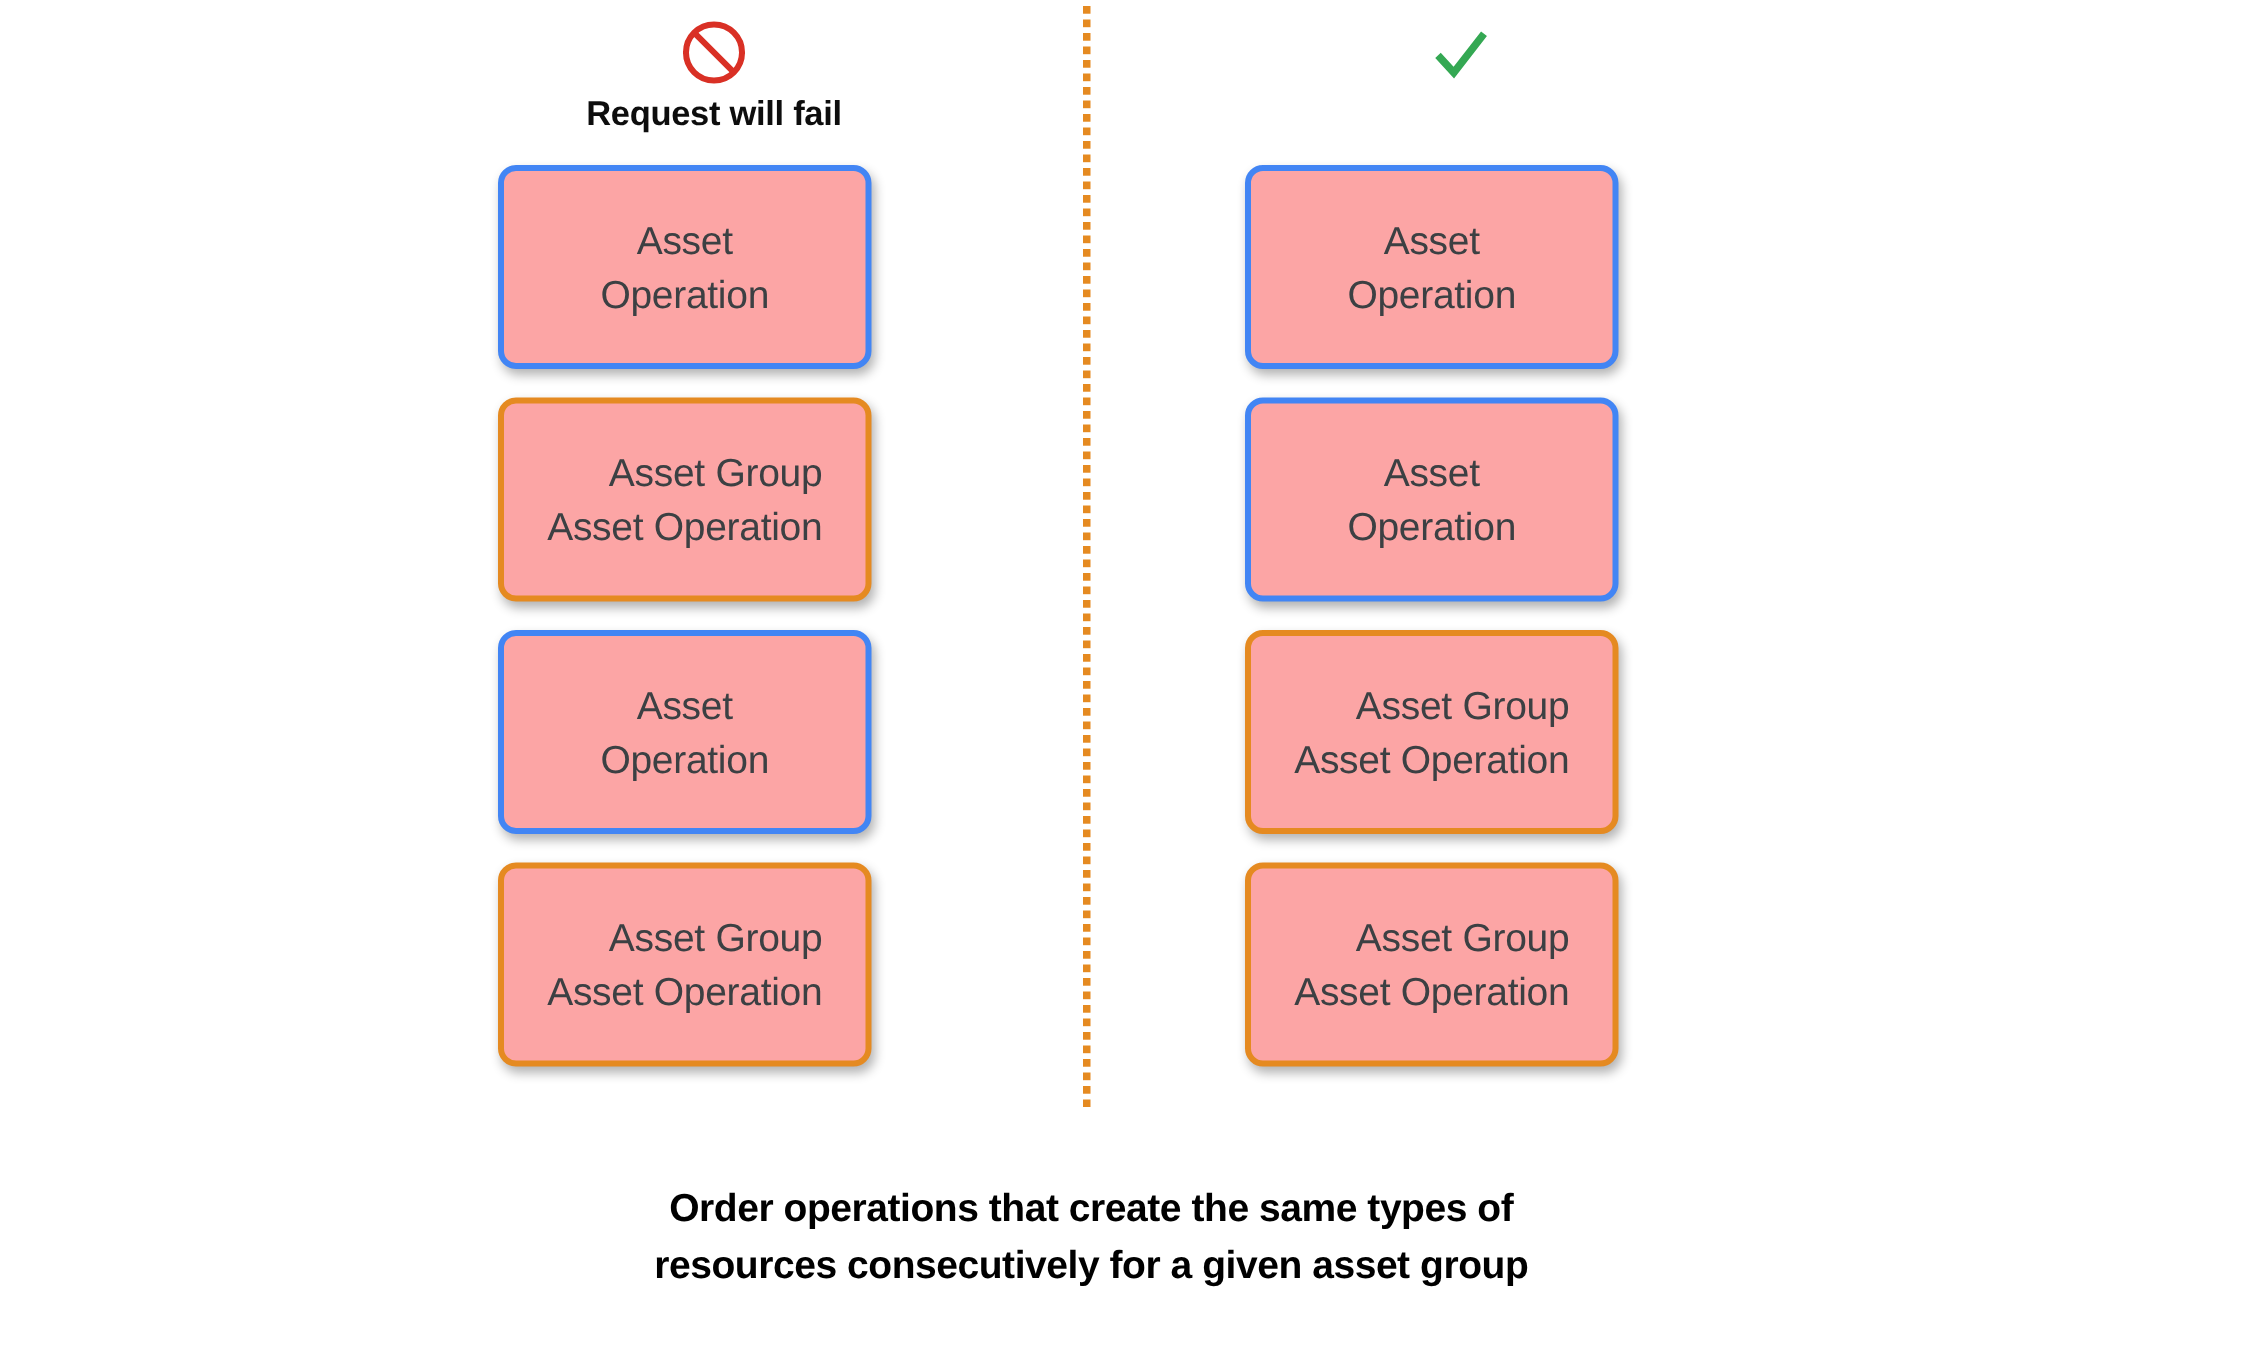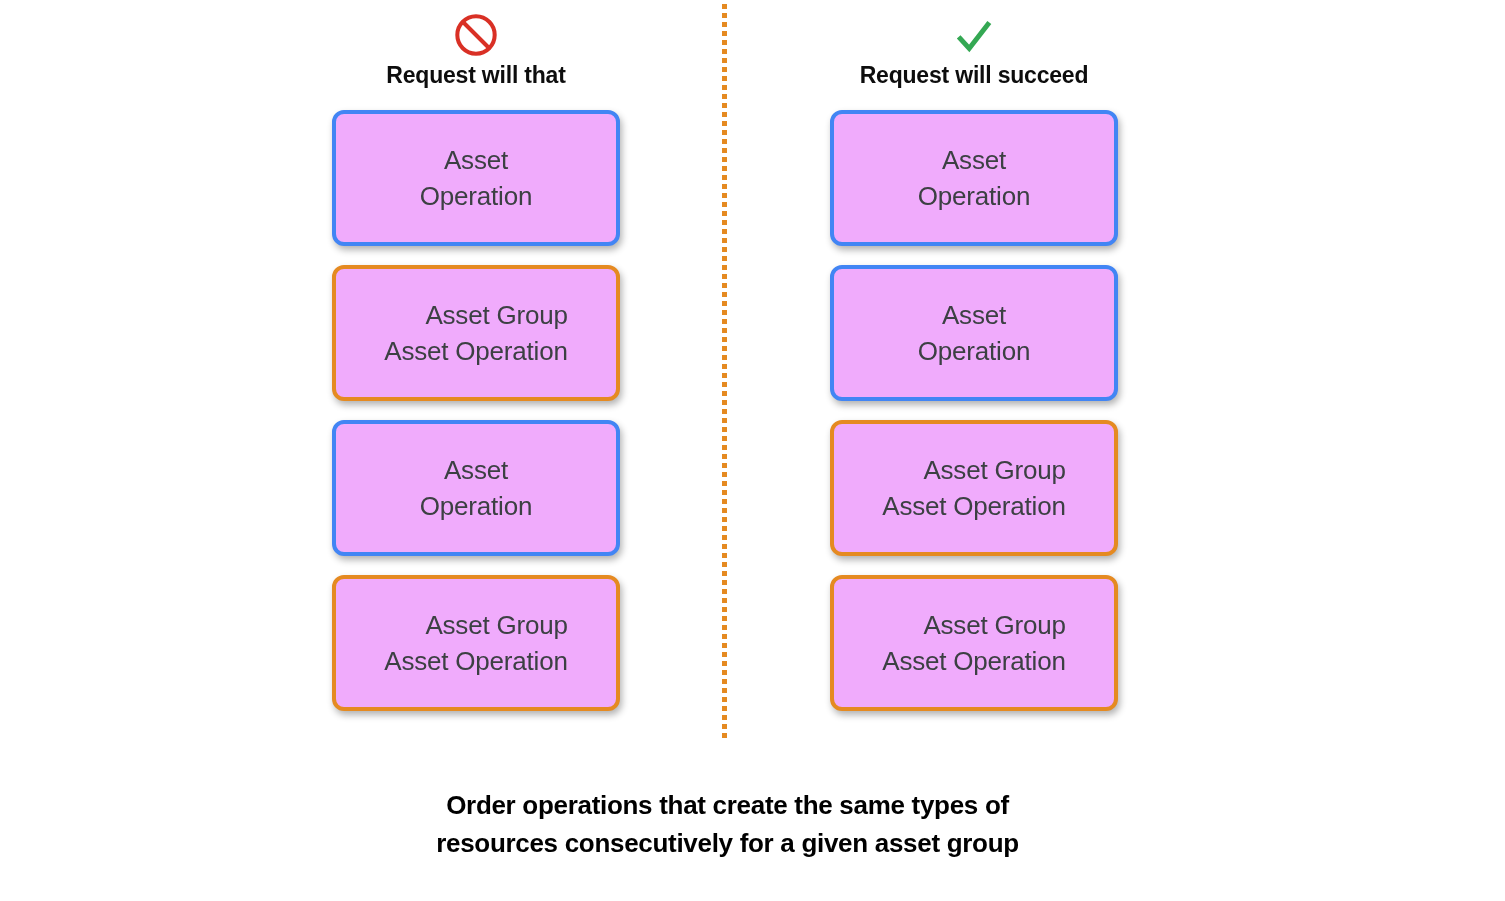--- a/index.html
+++ b/index.html
@@ -71,26 +71,26 @@
 
   
   .boxes {
     position: absolute;
     top: 110px;
     left: 21px;
     width: 288px;
   }
   .box {
     box-sizing: border-box;
-    width: 288px;
+    width: 249px;
     height: 136px;
     margin-bottom: 19px;
     border-radius: 12px;
     border: 4px solid #4285f4;
-    background: #f0abfc;
+    background: #fca5a5;
     box-shadow: 2px 4px 7px rgba(0,0,0,0.30);
     display: flex;
     align-items: center;
     justify-content: center;
     text-align: center;
   }
   .box.blue   { border-color: #4285f4; }
   .box.orange { border-color: #e58a21; text-align: right; }
 
   .box-label {
@@ -124,21 +124,21 @@
 <div class="canvas">
 
   <div class="divider"></div>
 
   <div class="column left">
     <div class="col-header">
       <svg class="header-icon" viewBox="0 0 48 48">
         <circle cx="24" cy="24" r="19.5" fill="none" stroke="#d93025" stroke-width="4.2"></circle>
         <line x1="11.2" y1="11.2" x2="36.8" y2="36.8" stroke="#d93025" stroke-width="4.2" stroke-linecap="butt"></line>
       </svg>
-      <div class="col-header-label">Request will that</div>
+      <div class="col-header-label">Request will fail</div>
     </div>
 
     <div class="boxes">
       <div class="box blue">
         <span class="box-label">Asset
 Operation</span>
       </div>
       <div class="box orange">
         <span class="box-label">Asset Group
 Asset Operation</span>
@@ -152,21 +152,20 @@
 Asset Operation</span>
       </div>
     </div>
   </div>
 
   <div class="column right">
     <div class="col-header">
       <svg class="header-icon" viewBox="0 0 48 48">
         <polyline points="8,26 19,38 40,11" fill="none" stroke="#34a853" stroke-width="5.2" stroke-linecap="butt" stroke-linejoin="miter"></polyline>
       </svg>
-      <div class="col-header-label">Request will succeed</div>
     </div>
 
     <div class="boxes">
       <div class="box blue">
         <span class="box-label">Asset
 Operation</span>
       </div>
       <div class="box blue">
         <span class="box-label">Asset
 Operation</span>

